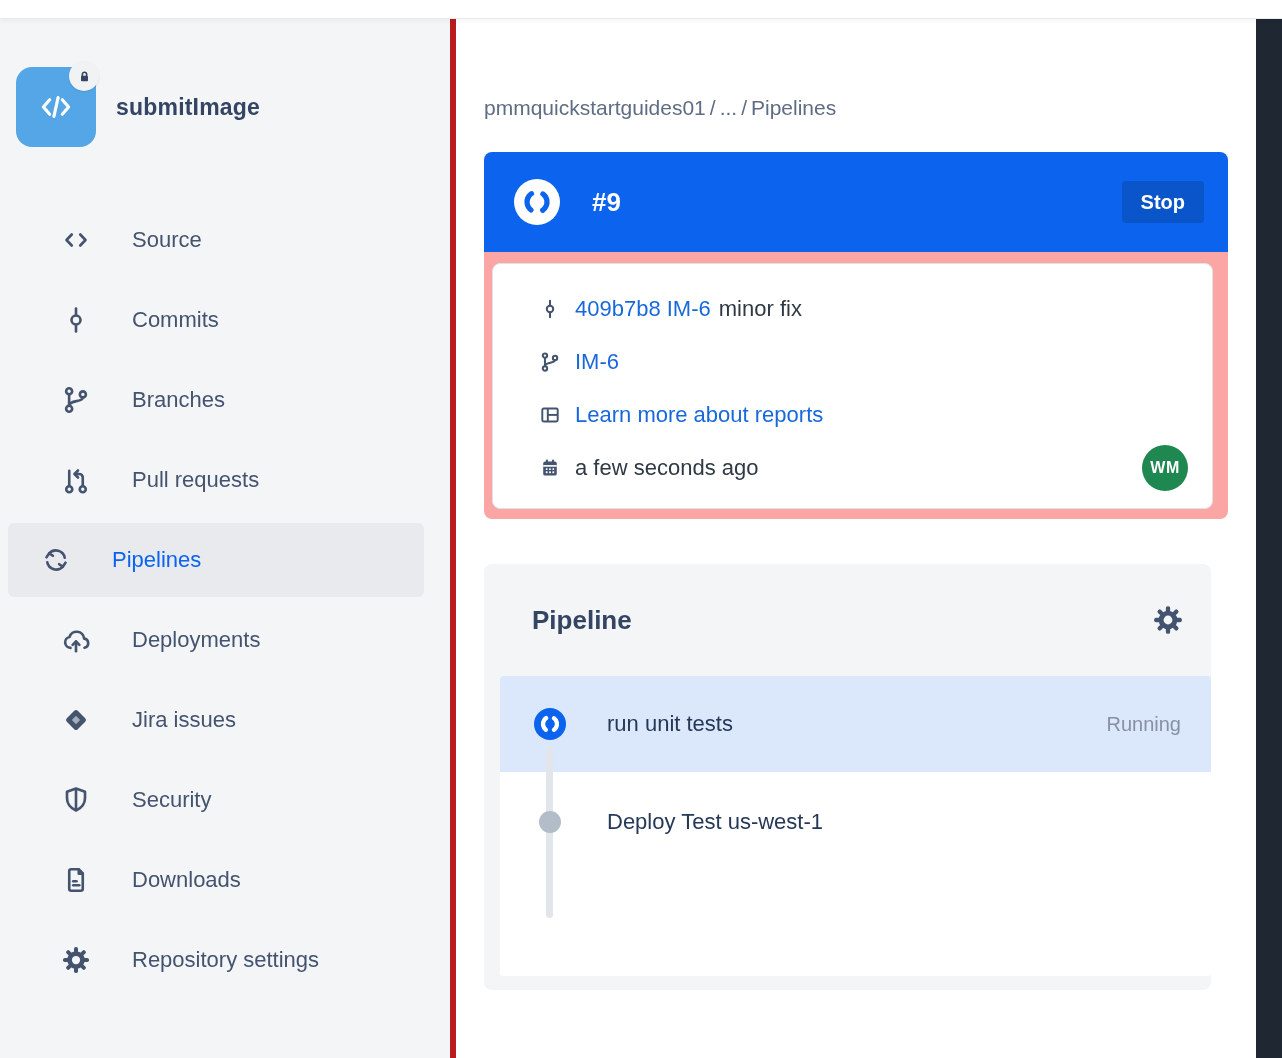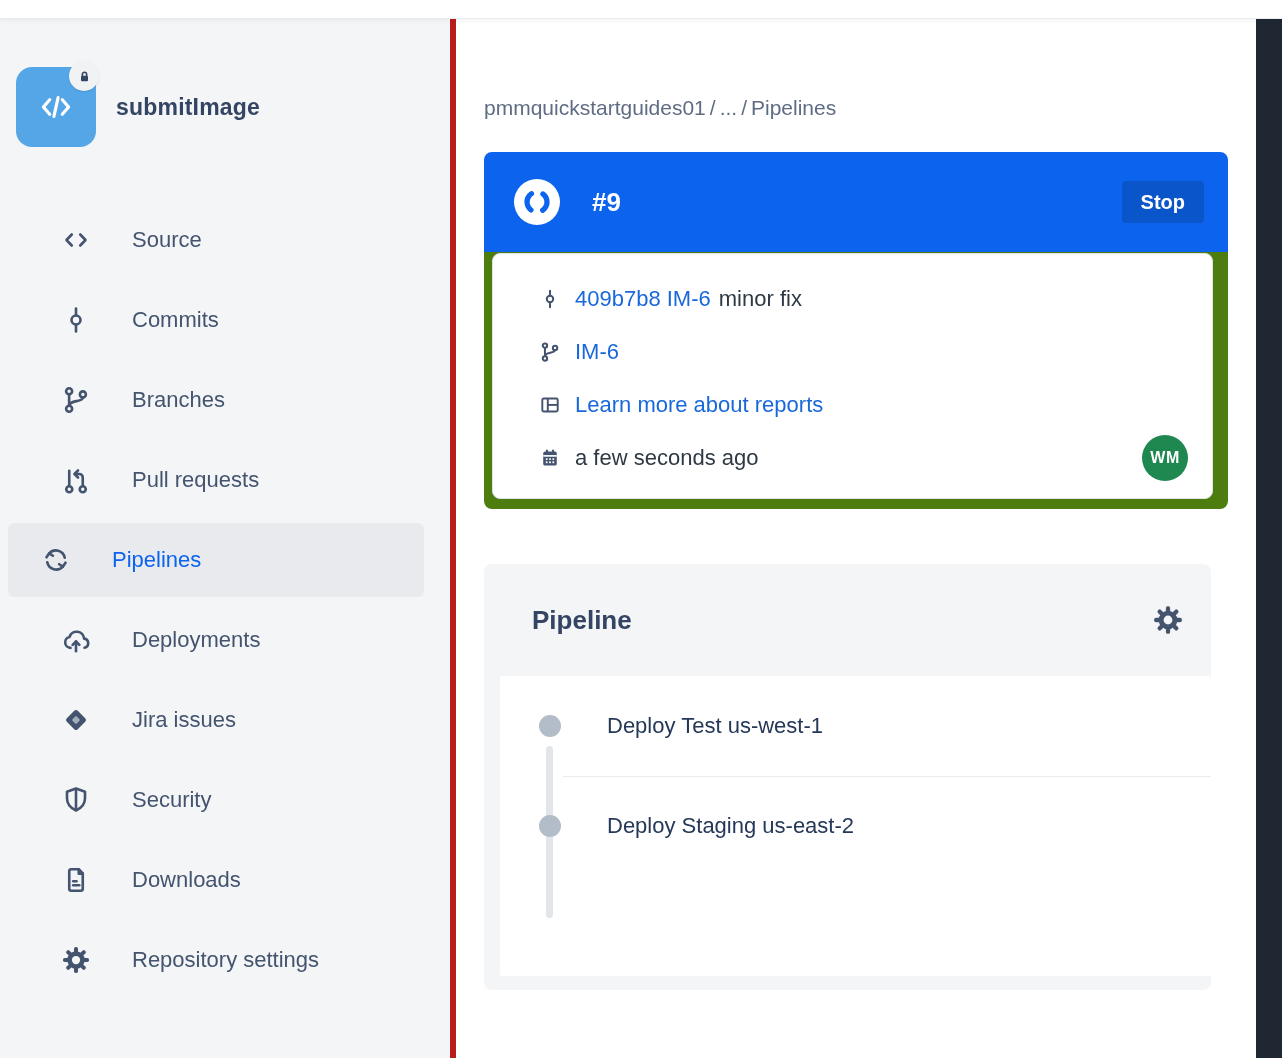--- a/index.html
+++ b/index.html
@@ -36,21 +36,21 @@
     font-size:21px;color:#5E6C84;white-space:nowrap}
   .crumb{cursor:pointer}
   
   .summary{position:absolute;left:27px;top:133px;width:744px}
   .s-header{height:100px;background:var(--accent,#0C63EE);border-radius:8px 8px 0 0;
     display:flex;align-items:center;padding:0 24px 0 30px;box-sizing:border-box}
   .run-number{margin-left:32px;font-size:26px;font-weight:700;color:#fff}
   .stop{margin-left:auto;height:42px;padding:0 19px;background:rgba(9,30,66,.2);
     border:none;border-radius:4px;color:#fff;font-size:20px;font-weight:700;
     font-family:"Liberation Sans",sans-serif;cursor:pointer}
-  .s-body{background:#4d7c0f;border-radius:0 0 8px 8px;padding:1px 15px 10px 8px}
+  .s-body{background:#fca5a5;border-radius:0 0 8px 8px;padding:11px 15px 10px 8px}
   .commit-card{background:#fff;border:1px solid #E0E2E7;border-radius:8px;padding:18px 24px 14px 44px}
   .c-row{display:flex;align-items:center;height:53px;font-size:22px;color:#2F3944}
   .c-icon{width:26px;display:flex;justify-content:center;margin-right:12px;color:#44546F;flex:none}
   .c-link{color:var(--link,#1868DB);text-decoration:none;cursor:pointer}
   .c-msg{margin-left:8px}
   .c-learn{font-weight:400}
   .wm{margin-left:auto;width:46px;height:46px;border-radius:50%;background:var(--avatar,#1F8750);
     color:#fff;font-weight:700;font-size:16px;letter-spacing:.5px;
     display:flex;align-items:center;justify-content:center;cursor:pointer}
   
@@ -343,32 +343,35 @@
               </g>
             </g>
             <circle cx="12" cy="12" r="3.3" fill="#F4F5F7"></circle>
           </svg>
       </span>
     </div>
 
     <div class="steps">
       <div class="connector"></div>
 
+      <div class="step-row running">
+        <span class="step-icon">
+          <svg width="32" height="32" viewBox="0 0 32 32">
+              <circle cx="16" cy="16" r="16" fill="var(--accent,#0C63EE)"></circle>
+              <circle cx="16" cy="16" r="7" fill="none" stroke="#ffffff" stroke-width="4.4" stroke-linecap="round" stroke-dasharray="13.4 8.6" transform="rotate(-55 16 16)"></circle>
+            </svg>
+        </span>
+        <span class="step-label">run unit tests</span>
+        <span class="step-status">Running</span>
+      </div>
 
       <div class="step-row">
         <span class="step-icon">
             <span class="dot"></span>
           </span>
         <span class="step-label">Deploy Test us-west-1</span>
       </div>
 
-      <div class="step-row">
-        <span class="divider"></span>
-        <span class="step-icon">
-            <span class="dot"></span>
-          </span>
-        <span class="step-label">Deploy Staging us-east-2</span>
-      </div>
     </div>
   </div>
 </div>
 
 <div class="rail"></div>
 
 </body></html>

